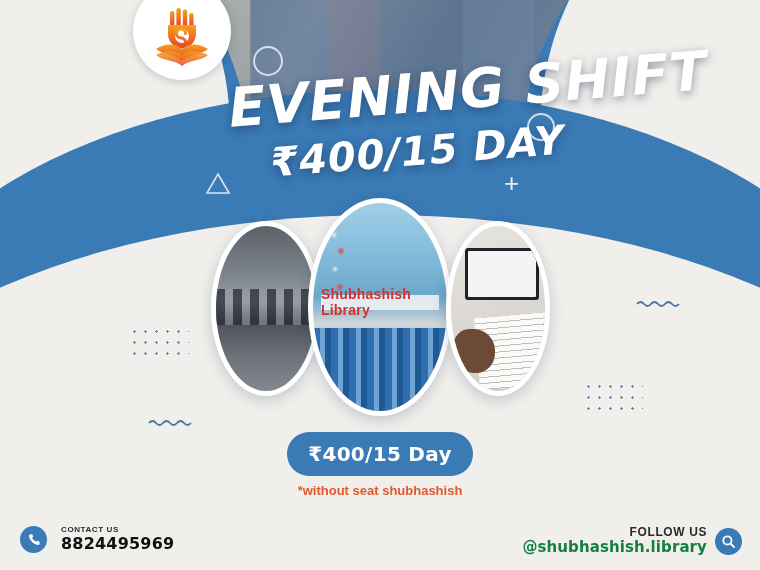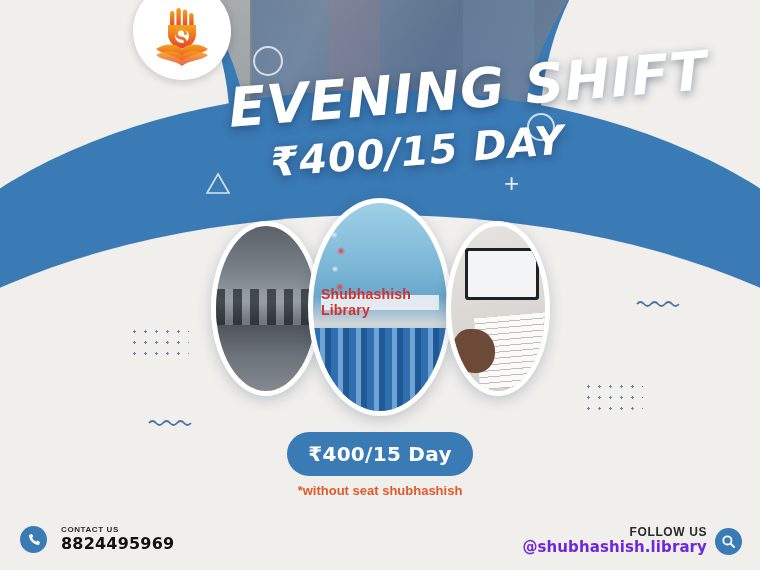--- a/index.html
+++ b/index.html
@@ -394,21 +394,21 @@
   .follow-label {
     font-size: 12px;
     font-weight: bold;
     color: #2a2a2a;
     letter-spacing: .6px;
     line-height: 1.1;
   }
   .follow-value {
     font-size: 15px;
     font-weight: bold;
-    color: #6d28d9;
+    color: #15803d;
     letter-spacing: .1px;
     line-height: 1.15;
     font-family: "DejaVu Sans", sans-serif;
   }
 </style>
 </head>
 <body>
 
 <div class="poster">
 

